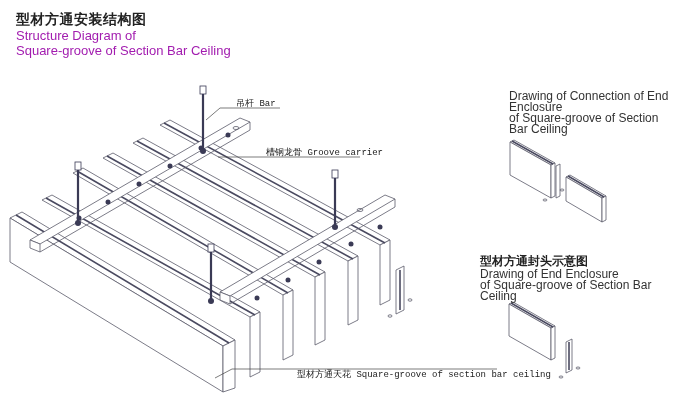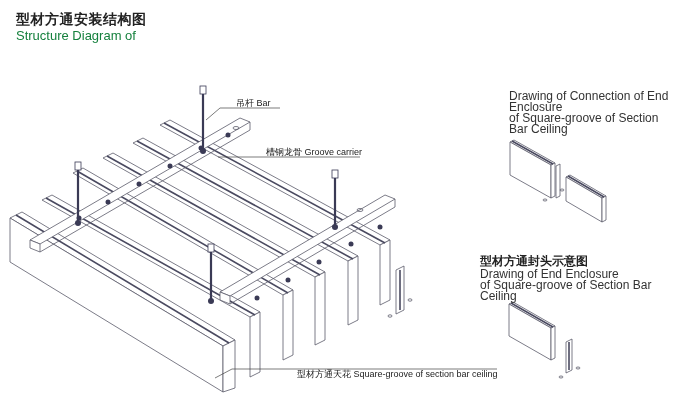--- a/index.html
+++ b/index.html
@@ -1,36 +1,37 @@
 <!DOCTYPE html>
 <html><head>
 <meta charset="utf-8">
 <style>
   html, body { margin: 0; padding: 0; background: #ffffff; }
   body { width: 676px; height: 402px; position: relative; overflow: hidden; font-family: "DejaVu Sans", sans-serif; color: #2a2a2a; }
   .title-block { position: absolute; left: 16px; top: 10px; }
   .title-cn { font-size: 14px; font-weight: bold; color: #222; letter-spacing: 0.5px; line-height: 18px; }
-  .title-en { font-size: 13px; color: #15803d; line-height: 15px; font-family: "Liberation Sans", sans-serif; }
+  .title-en { font-size: 13px; color: #a21caf; line-height: 15px; font-family: "Liberation Sans", sans-serif; }
   .sub-block { position: absolute; }
   .sub-cn { font-size: 12px; font-weight: bold; color: #222; line-height: 15px; }
   .sub-en { font-size: 12px; color: #333; line-height: 11px; font-family: "Liberation Sans", sans-serif; }
-  .label { position: absolute; font-size: 9px; color: #222; white-space: nowrap; font-family: Liberation Sans, sans-serif; }
+  .label { position: absolute; font-size: 9px; color: #222; white-space: nowrap; font-family: Liberation Mono, monospace; }
   svg { position: absolute; left: 0; top: 0; }
   .ln { stroke: #5a5a6a; stroke-width: 0.8; fill: none; }
   .face { fill: #ffffff; stroke: #5a5a6a; stroke-width: 0.8; }
   .groove { stroke: #4a4a60; stroke-width: 1.6; }
   .rod { stroke: #3a3a55; stroke-width: 2.2; }
   .leader { stroke: #444; stroke-width: 0.7; fill: none; }
 </style>
 </head>
 <body>
 
 <div class="title-block">
   <div class="title-cn">型材方通安装结构图</div>
   <div class="title-en">Structure Diagram of</div>
+  <div class="title-en">Square-groove of Section Bar Ceiling</div>
 </div>
 
 <svg width="676" height="402" viewBox="0 0 676 402">
 
   <g>
 
     <g>
       <polygon class="face" points="160,125 170,120 390,240 380,245"></polygon>
       <polygon class="face" points="380,245 390,240 390,300 380,305"></polygon>
       <line class="groove" x1="164" y1="123" x2="385" y2="243"></line>

